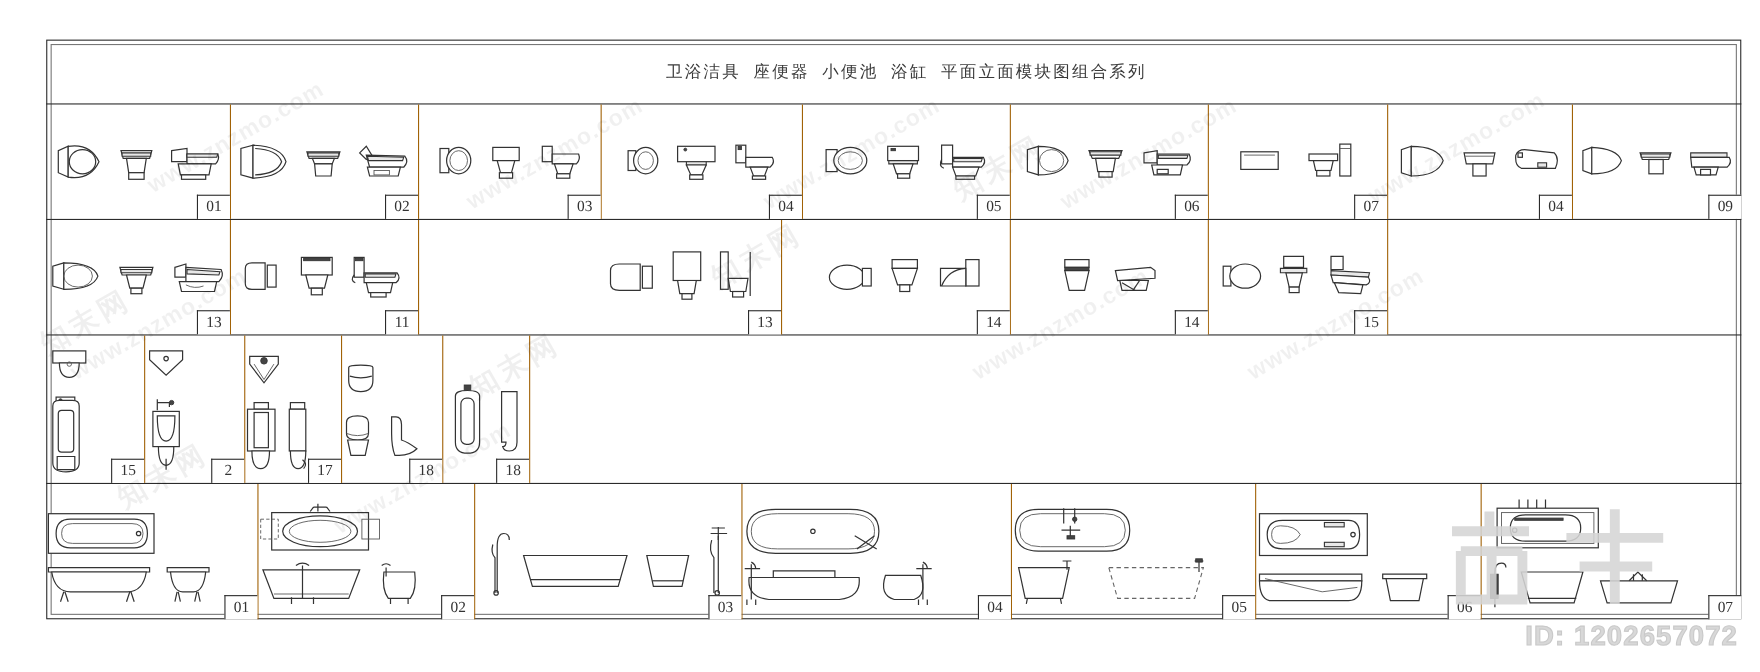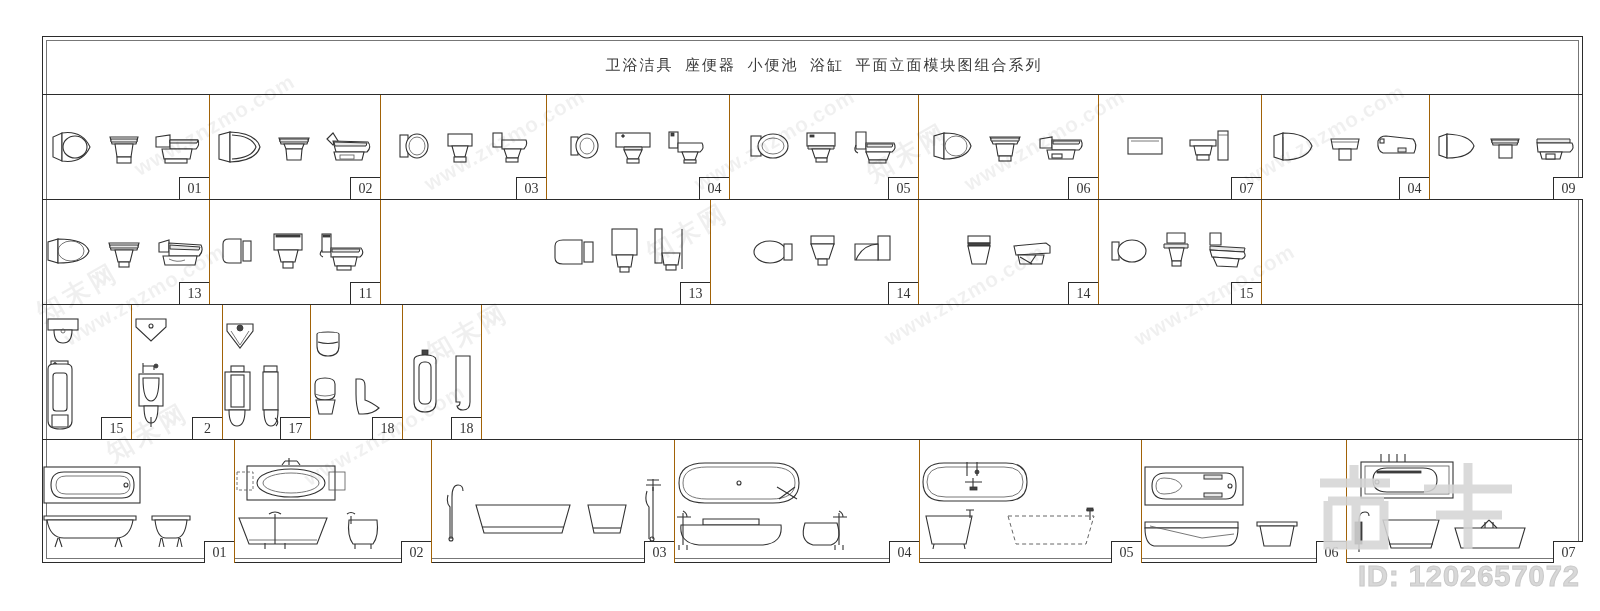--- a/index.html
+++ b/index.html
@@ -59,21 +59,21 @@
       white-space:nowrap;pointer-events:none;font-weight:700;z-index:20;}
   .wm-cn{position:absolute;color:#000;opacity:.06;font-size:26px;
       font-family:"Liberation Serif",serif;letter-spacing:4px;
       transform:rotate(-30deg);transform-origin:left top;
       white-space:nowrap;pointer-events:none;font-weight:700;z-index:20;}
 
   
   .logo{position:absolute;right:78px;bottom:58px;z-index:30;pointer-events:none;}
   .logo svg{opacity:.88;}
   .idtext{position:absolute;right:20px;bottom:18px;z-index:30;
-          font-family:"Liberation Sans",sans-serif;font-size:29px;font-weight:700;
+          font-family:"Liberation Sans",sans-serif;font-size:25px;font-weight:700;
           color:#d8d8d8;letter-spacing:1px;-webkit-text-stroke:1px #c9c9c9;}
 </style>
 </head>
 <body>
 
 <div id="sheet">
 
   <div class="frame"></div>
   <div class="frame-inner"></div>
 

